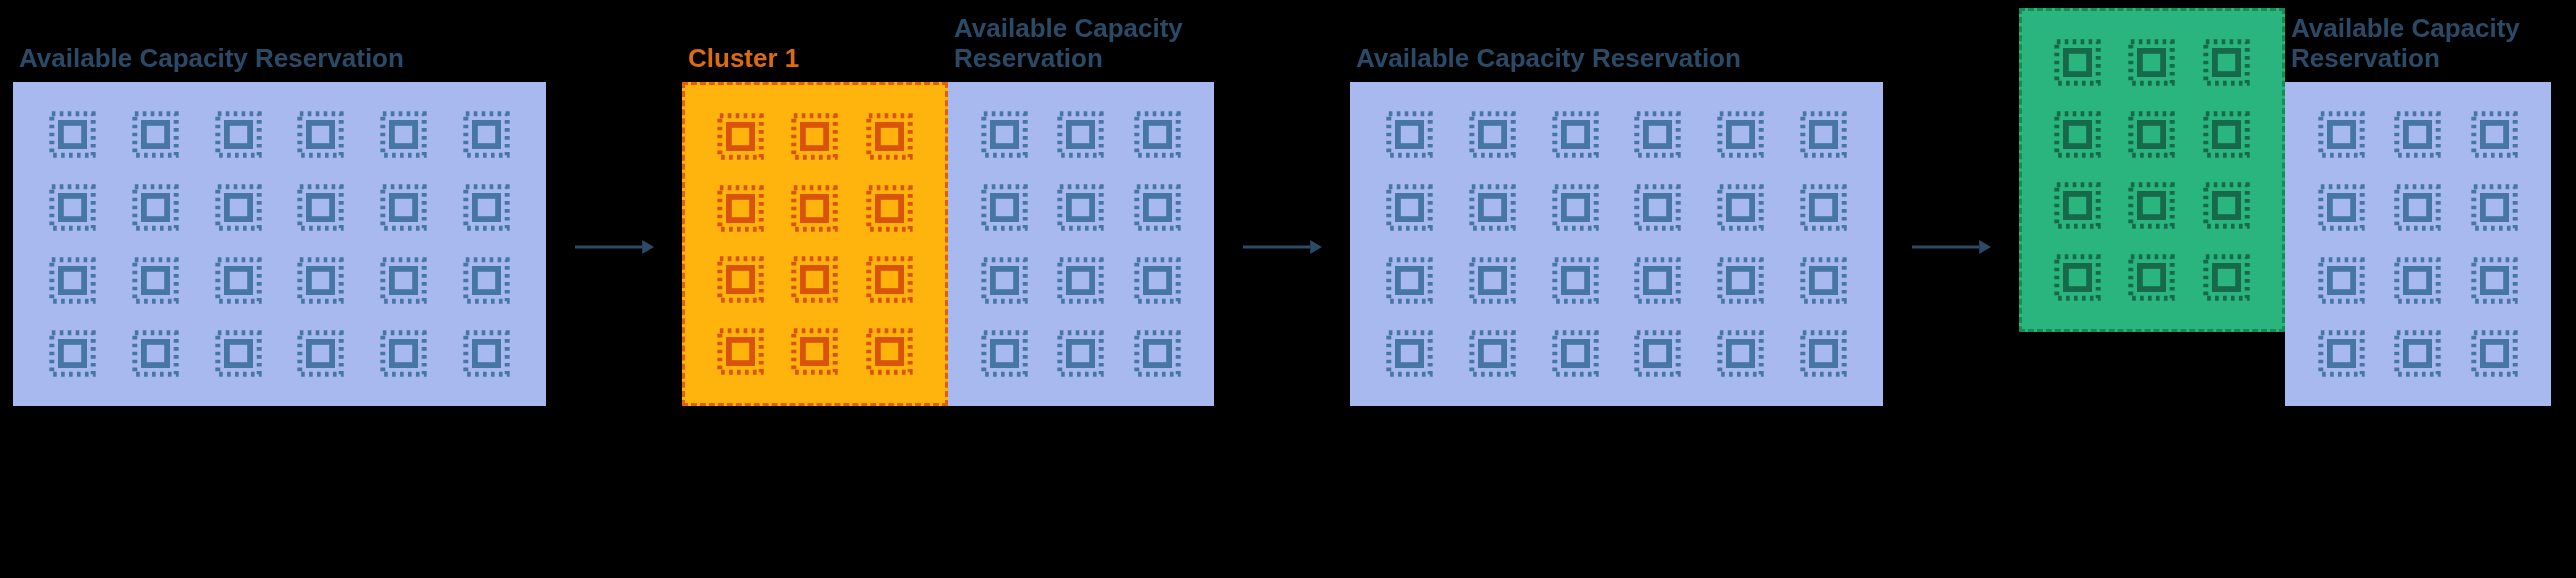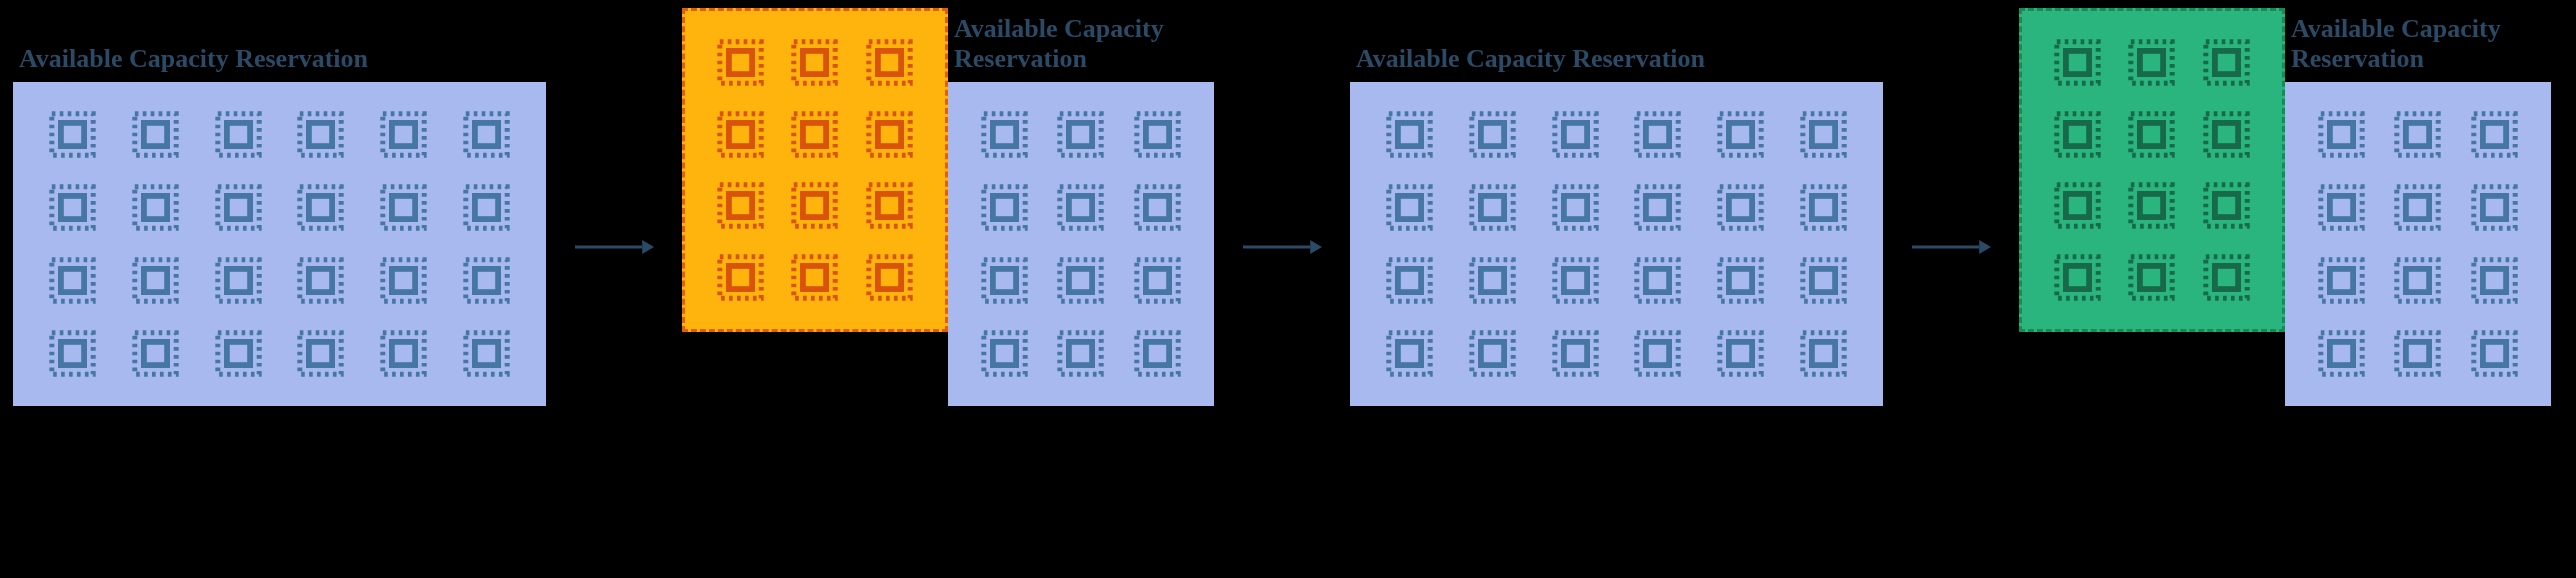--- a/index.html
+++ b/index.html
@@ -5,21 +5,21 @@
   html,body{margin:0;padding:0;}
   body{
     width:2576px;height:578px;overflow:hidden;
     background:var(--page-bg,#000);
     font-family:"Liberation Sans", sans-serif;
   }
   .flow{
     display:flex;align-items:flex-start;
     padding:8px 0 0 13px;
   }
-  .panel{display:flex;flex-direction:column;font-family:Liberation Serif, serif;}
+  .panel{display:flex;flex-direction:column;}
   .label-area{
     height:74px;display:flex;align-items:flex-end;
     padding:0 0 8px 6px;box-sizing:border-box;
   }
   .diag-label{
     font-weight:700;font-size:26px;line-height:1.15;margin:0;
   }
   .res-label{color:var(--label-blue);}
   .cluster1-label{color:var(--cluster1-text);}
   .cluster2-label{color:var(--cluster2-text);}
@@ -167,20 +167,23 @@
 
   <div class="arrow-cell">
     <svg class="arrow" viewBox="0 0 84 20">
       <line x1="2" y1="10" x2="70" y2="10"></line>
       <path d="M70 3 L82 10 L70 17 Z"></path>
     </svg>
   </div>
 
   <div class="composite">
     <div class="panel">
+      <div class="label-area">
+        <p class="diag-label cluster1-label">Cluster 1</p>
+      </div>
       <div class="box cluster1-box w-half">
         <div class="chip-grid chips-orange" style="grid-template-columns: repeat(3, 1fr); grid-template-rows: repeat(4, 1fr);">
             <svg viewBox="0 0 32 32" class="chip">
               <rect x="3.5" y="3.5" width="25" height="25" class="pins"></rect>
               <rect x="9" y="9" width="14" height="14" class="body"></rect>
             </svg>
             <svg viewBox="0 0 32 32" class="chip">
               <rect x="3.5" y="3.5" width="25" height="25" class="pins"></rect>
               <rect x="9" y="9" width="14" height="14" class="body"></rect>
             </svg>

